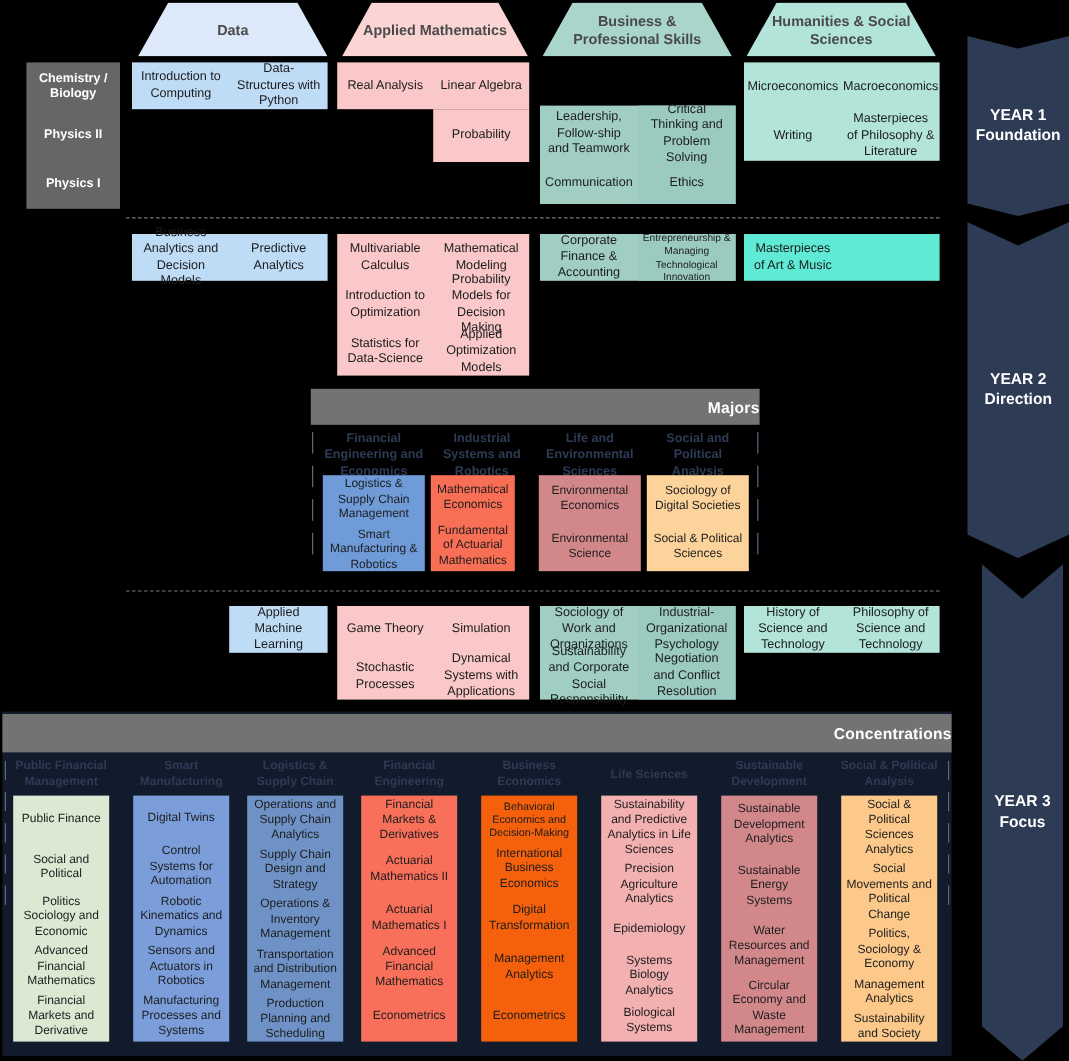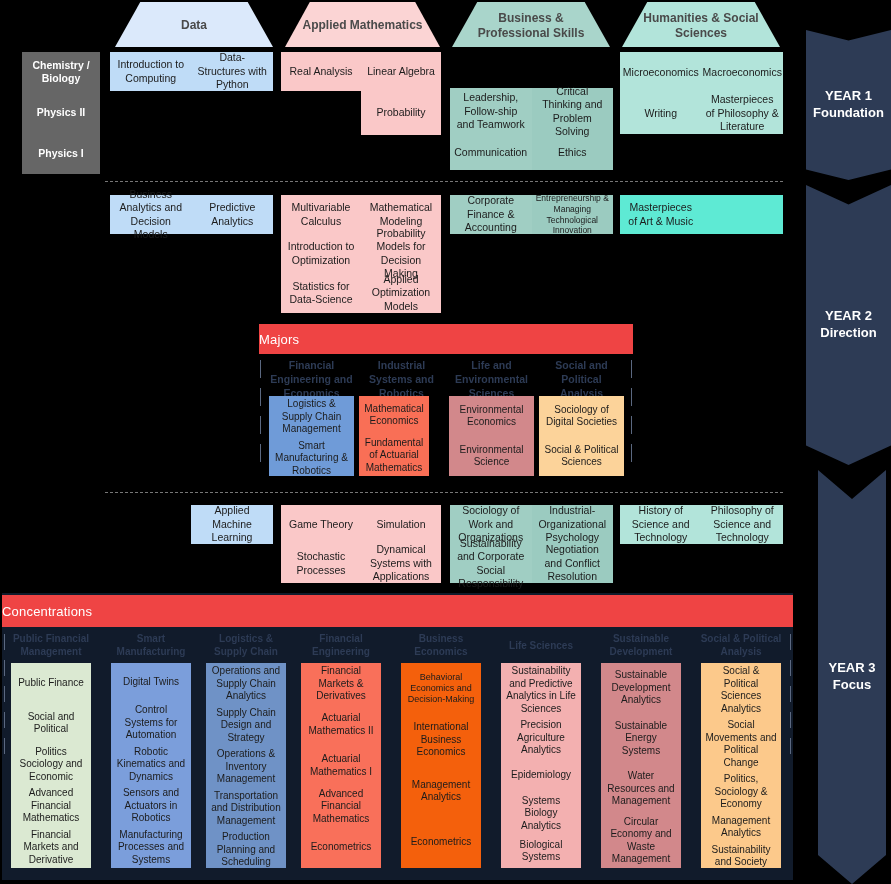--- a/index.html
+++ b/index.html
@@ -37,23 +37,23 @@
     position:absolute;box-sizing:border-box;background:#666666;
     display:flex;flex-direction:column;
   }
   .sci .cell{color:#ffffff;font-weight:bold;font-size:10.5px;}
 
   
   .dash{position:absolute;border-top:1px dashed #777;}
 
   
   .panel-title{
-    position:absolute;box-sizing:border-box;background:#ef4444;
-    color:#ffffff;font-weight:normal;font-size:13px;
-    display:flex;align-items:center;justify-content:flex-start;letter-spacing:.2px;
+    position:absolute;box-sizing:border-box;background:#737373;
+    color:#ffffff;font-weight:bold;font-size:13px;
+    display:flex;align-items:center;justify-content:flex-end;letter-spacing:.2px;
   }
   .majhead{
     position:absolute;box-sizing:border-box;
     display:flex;align-items:flex-start;justify-content:center;text-align:center;
     font-weight:bold;font-size:10.5px;line-height:1.32;color:#2d3b55;
     padding-top:2px;
   }
   .tick{position:absolute;width:1px;background:#5b6880;}
 
   
@@ -351,20 +351,21 @@
     <div class="cell">Financial Markets &amp; Derivatives</div>
     <div class="cell">Actuarial Mathematics II</div>
     <div class="cell">Actuarial Mathematics I</div>
     <div class="cell">Advanced Financial Mathematics</div>
     <div class="cell">Econometrics</div>
   </div>
 
   <div class="conccol" style="left:401px;top:663px;width:80px;height:205px;background:#f4600c;">
     <div class="cell" style="font-size:9px;">Behavioral Economics and Decision-Making</div>
     <div class="cell">International Business Economics</div>
+    <div class="cell">Digital Transformation</div>
     <div class="cell">Management Analytics</div>
     <div class="cell">Econometrics</div>
   </div>
 
   <div class="conccol" style="left:501px;top:663px;width:80px;height:205px;background:#f3b0b0;">
     <div class="cell">Sustainability and Predictive Analytics in Life Sciences</div>
     <div class="cell">Precision Agriculture Analytics</div>
     <div class="cell">Epidemiology</div>
     <div class="cell">Systems Biology Analytics</div>
     <div class="cell">Biological Systems</div>

